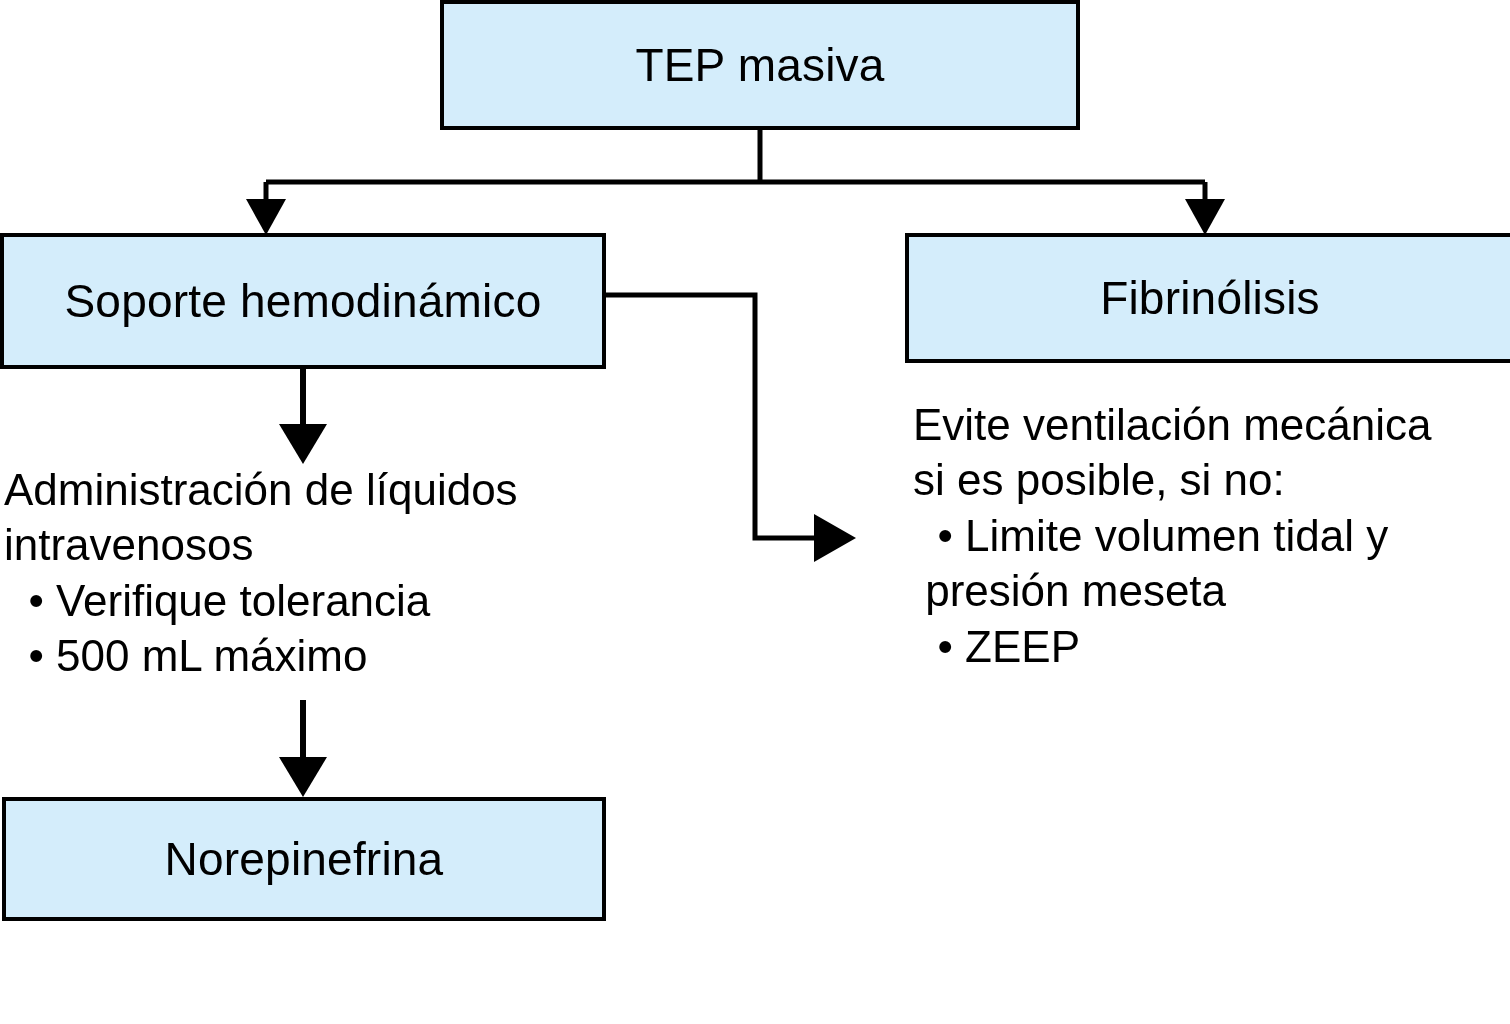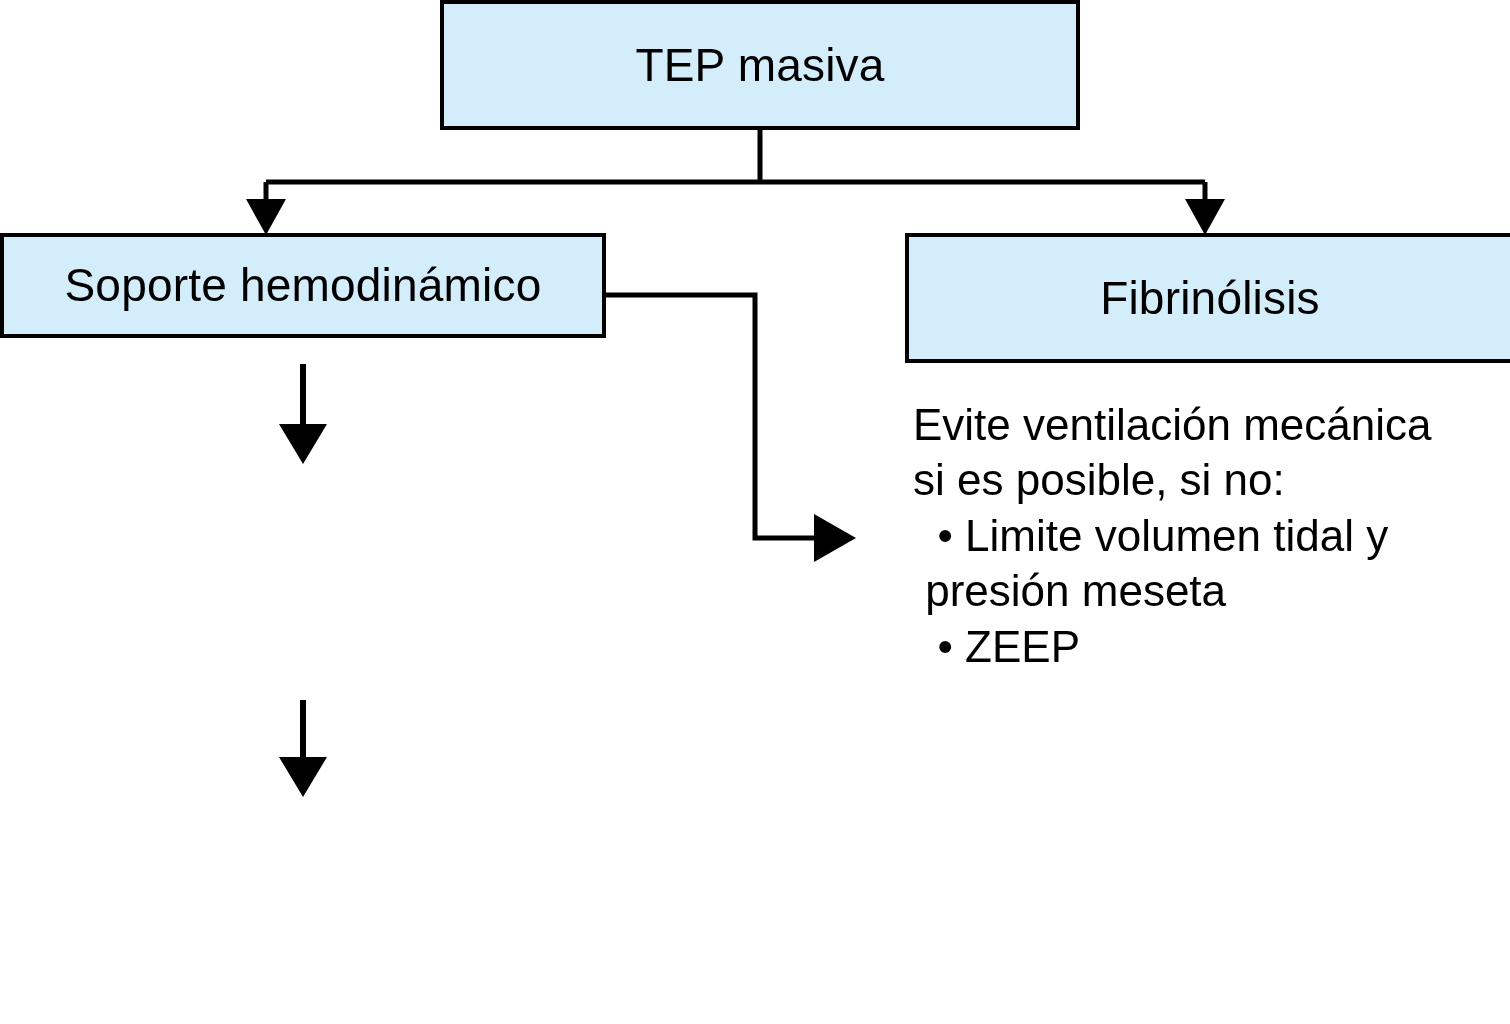--- a/index.html
+++ b/index.html
@@ -28,21 +28,21 @@
     justify-content: center;
     text-align: center;
   }
   .node-label {
     font-size: 46px;
     line-height: 1.05;
     letter-spacing: 0.2px;
     white-space: nowrap;
   }
   #box-tep       { left: 440px;  top: 0px;   width: 640px;  height: 130px; }
-  #box-soporte   { left: 0px;    top: 233px; width: 606px;  height: 105px; }
+  #box-soporte   { left: 0px;    top: 233px; width: 606px;  height: 136px; }
   #box-fibrino   { left: 905px;  top: 233px; width: 610px;  height: 130px; }
   #box-norepi    { left: 2px;    top: 797px; width: 604px;  height: 124px; }
 
   .text-block {
     position: absolute;
     font-size: 44px;
     line-height: 1.26;
     white-space: pre-wrap;
   }
   #txt-fluids   { left: 4px;   top: 462px; width: 600px; }
@@ -90,21 +90,28 @@
   </div>
 
   <div class="node-box" id="box-soporte">
     <span class="node-label">Soporte hemodinámico</span>
   </div>
 
   <div class="node-box" id="box-fibrino">
     <span class="node-label">Fibrinólisis</span>
   </div>
 
+  <div class="node-box" id="box-norepi">
+    <span class="node-label">Norepinefrina</span>
+  </div>
 
+  <div class="text-block" id="txt-fluids">Administración de líquidos
+intravenosos
+  • Verifique tolerancia
+  • 500 mL máximo</div>
 
   <div class="text-block" id="txt-vent">Evite ventilación mecánica
 si es posible, si no:
   • Limite volumen tidal y
  presión meseta
   • ZEEP</div>
 
 
 </div>
 

